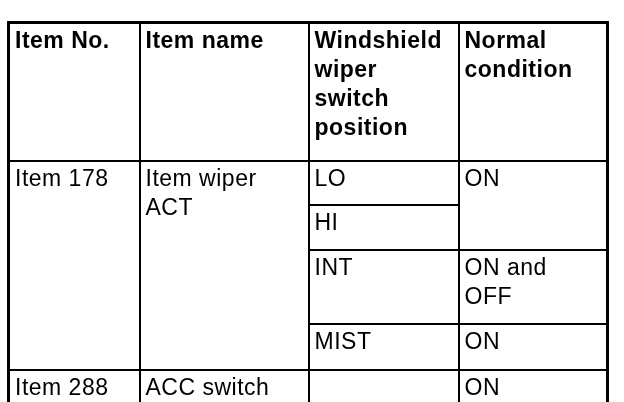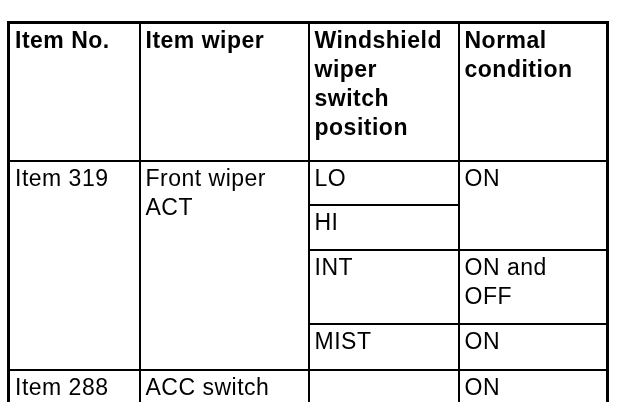--- a/index.html
+++ b/index.html
@@ -57,33 +57,33 @@
   <table class="spec-table">
     <colgroup>
       <col style="width:131px">
       <col style="width:169px">
       <col style="width:150px">
       <col style="width:149px">
     </colgroup>
     <thead>
       <tr class="r-header">
         <th>Item No.</th>
-        <th>Item wiper</th>
+        <th>Item name</th>
         <th>Windshield
 wiper
 switch
 position</th>
         <th>Normal
 condition</th>
       </tr>
     </thead>
     <tbody>
       <tr class="r-lo">
-        <td rowspan="4">Item 319</td>
-        <td rowspan="4">Front wiper
+        <td rowspan="4">Item 178</td>
+        <td rowspan="4">Item wiper
 ACT</td>
         <td>LO</td>
         <td rowspan="2">ON</td>
       </tr>
       <tr class="r-hi">
         <td>HI</td>
       </tr>
       <tr class="r-int">
         <td>INT</td>
         <td>ON and

